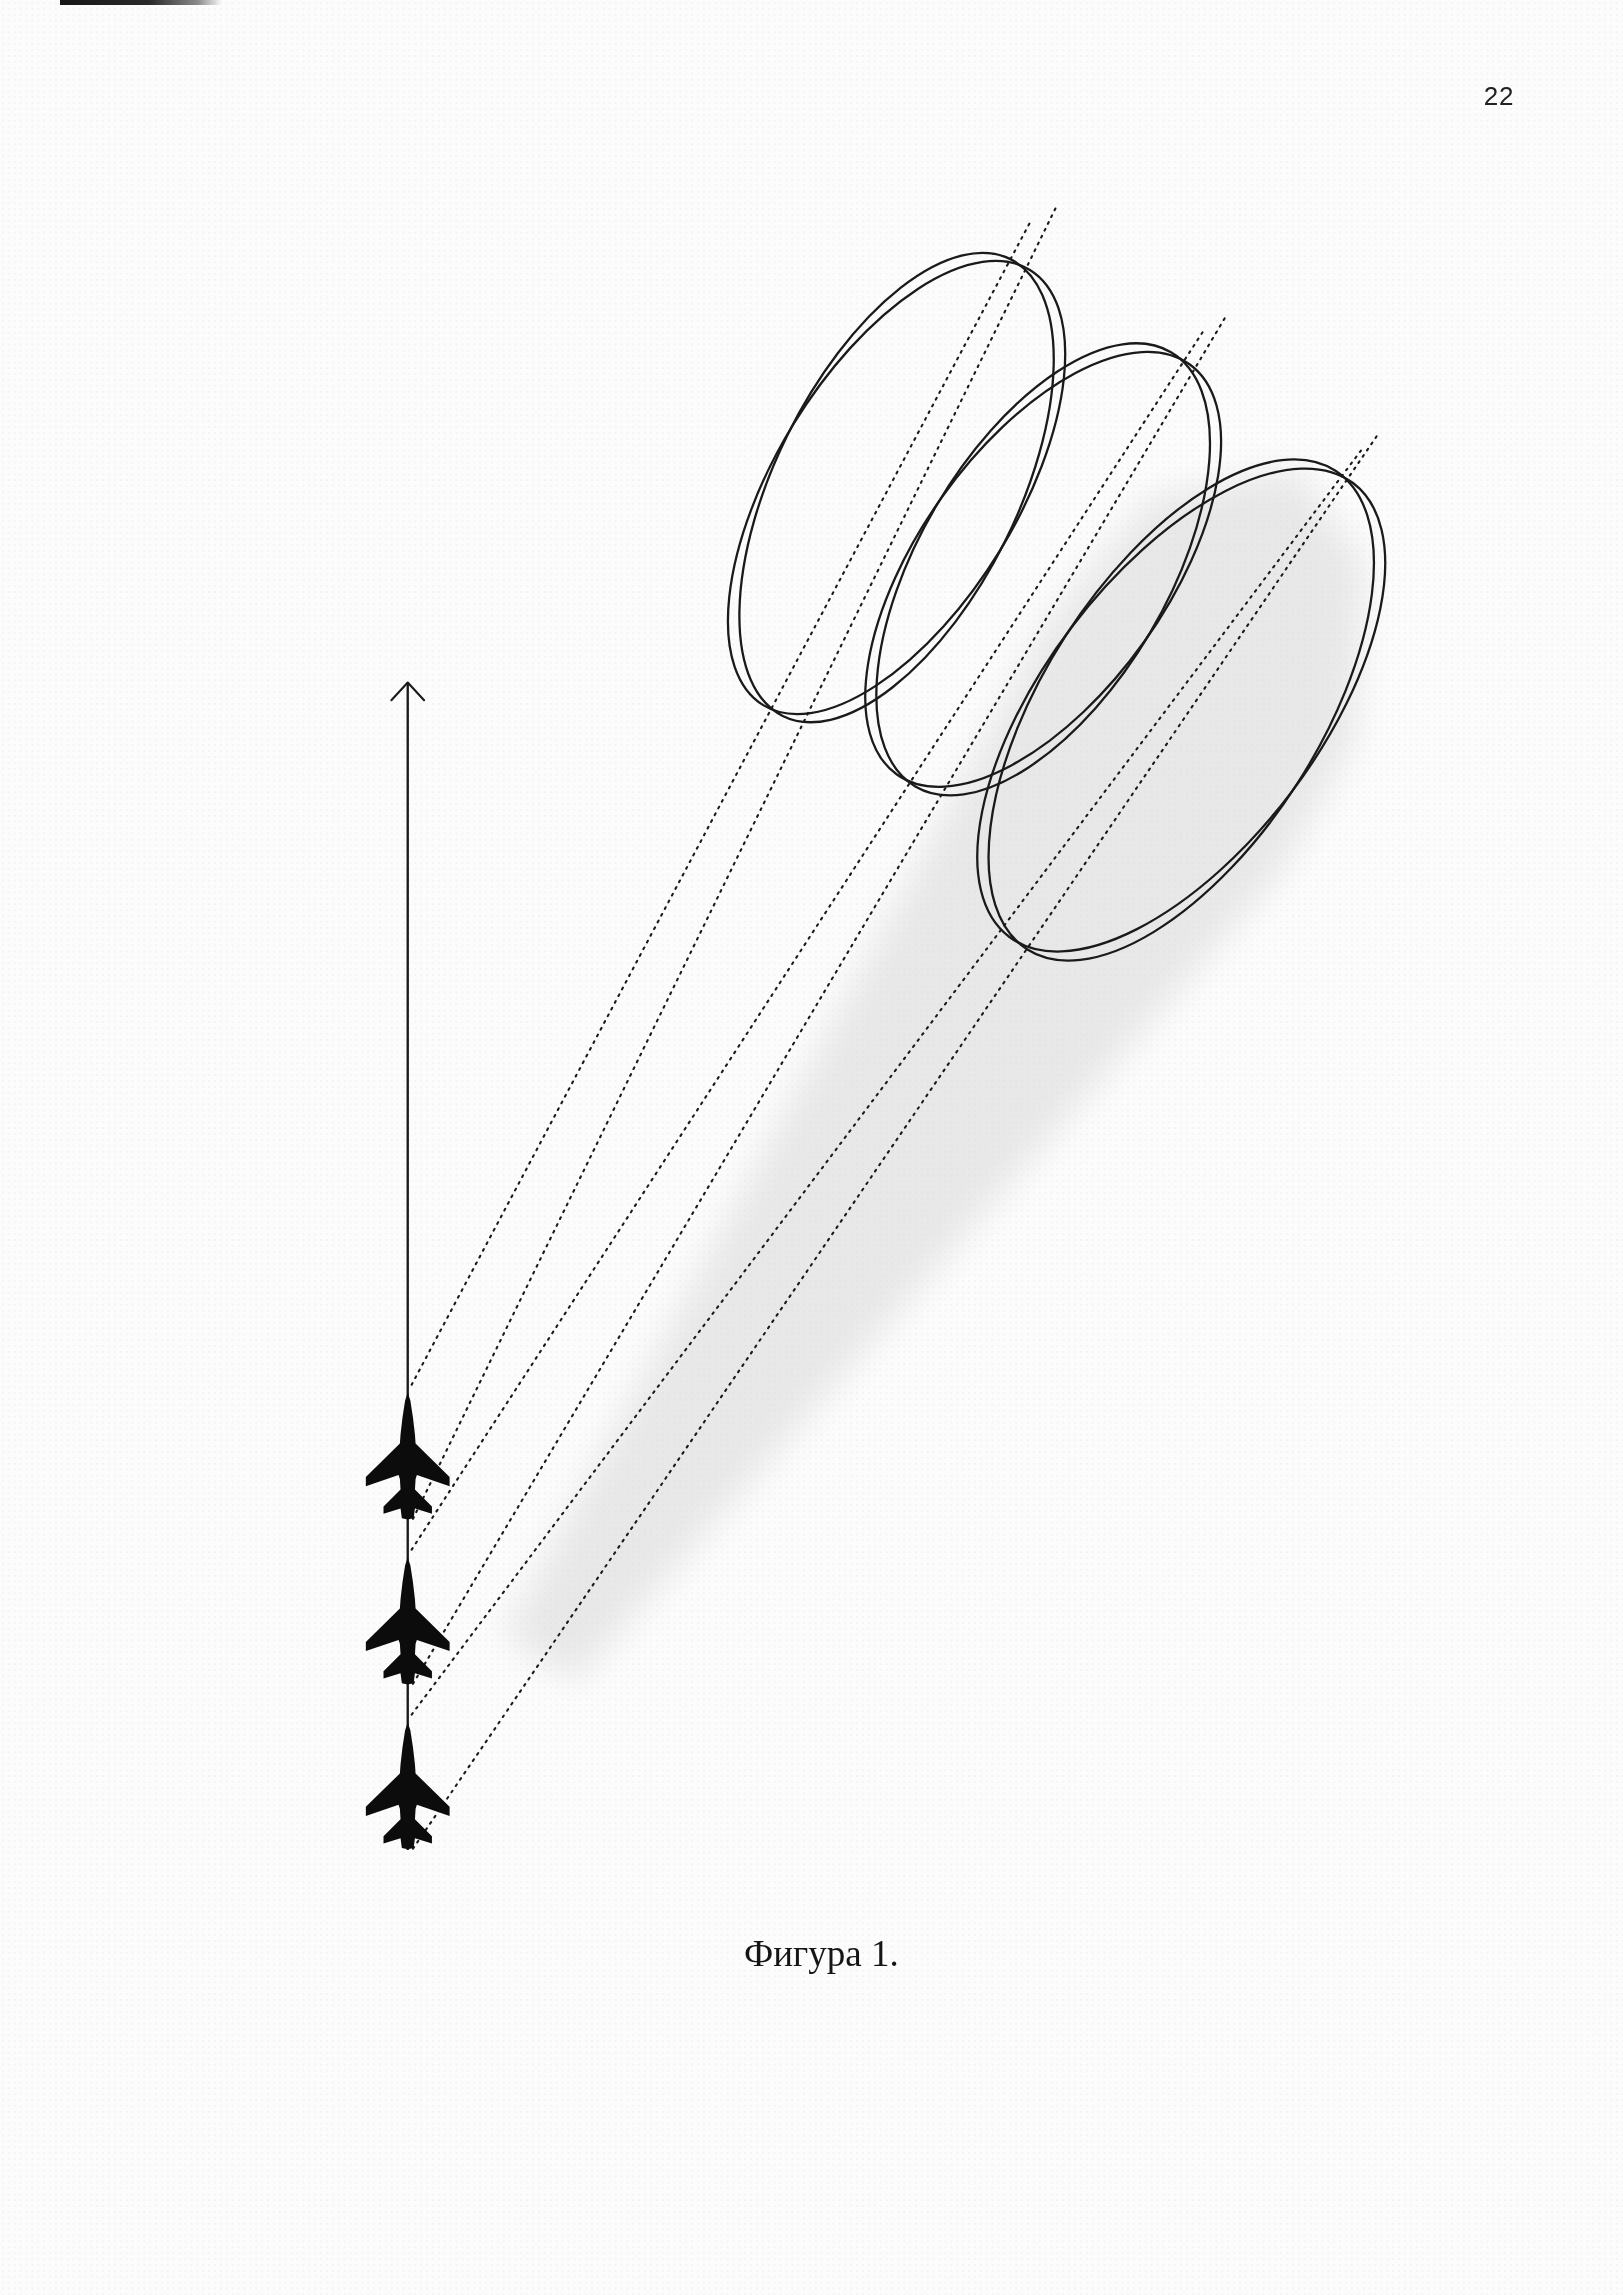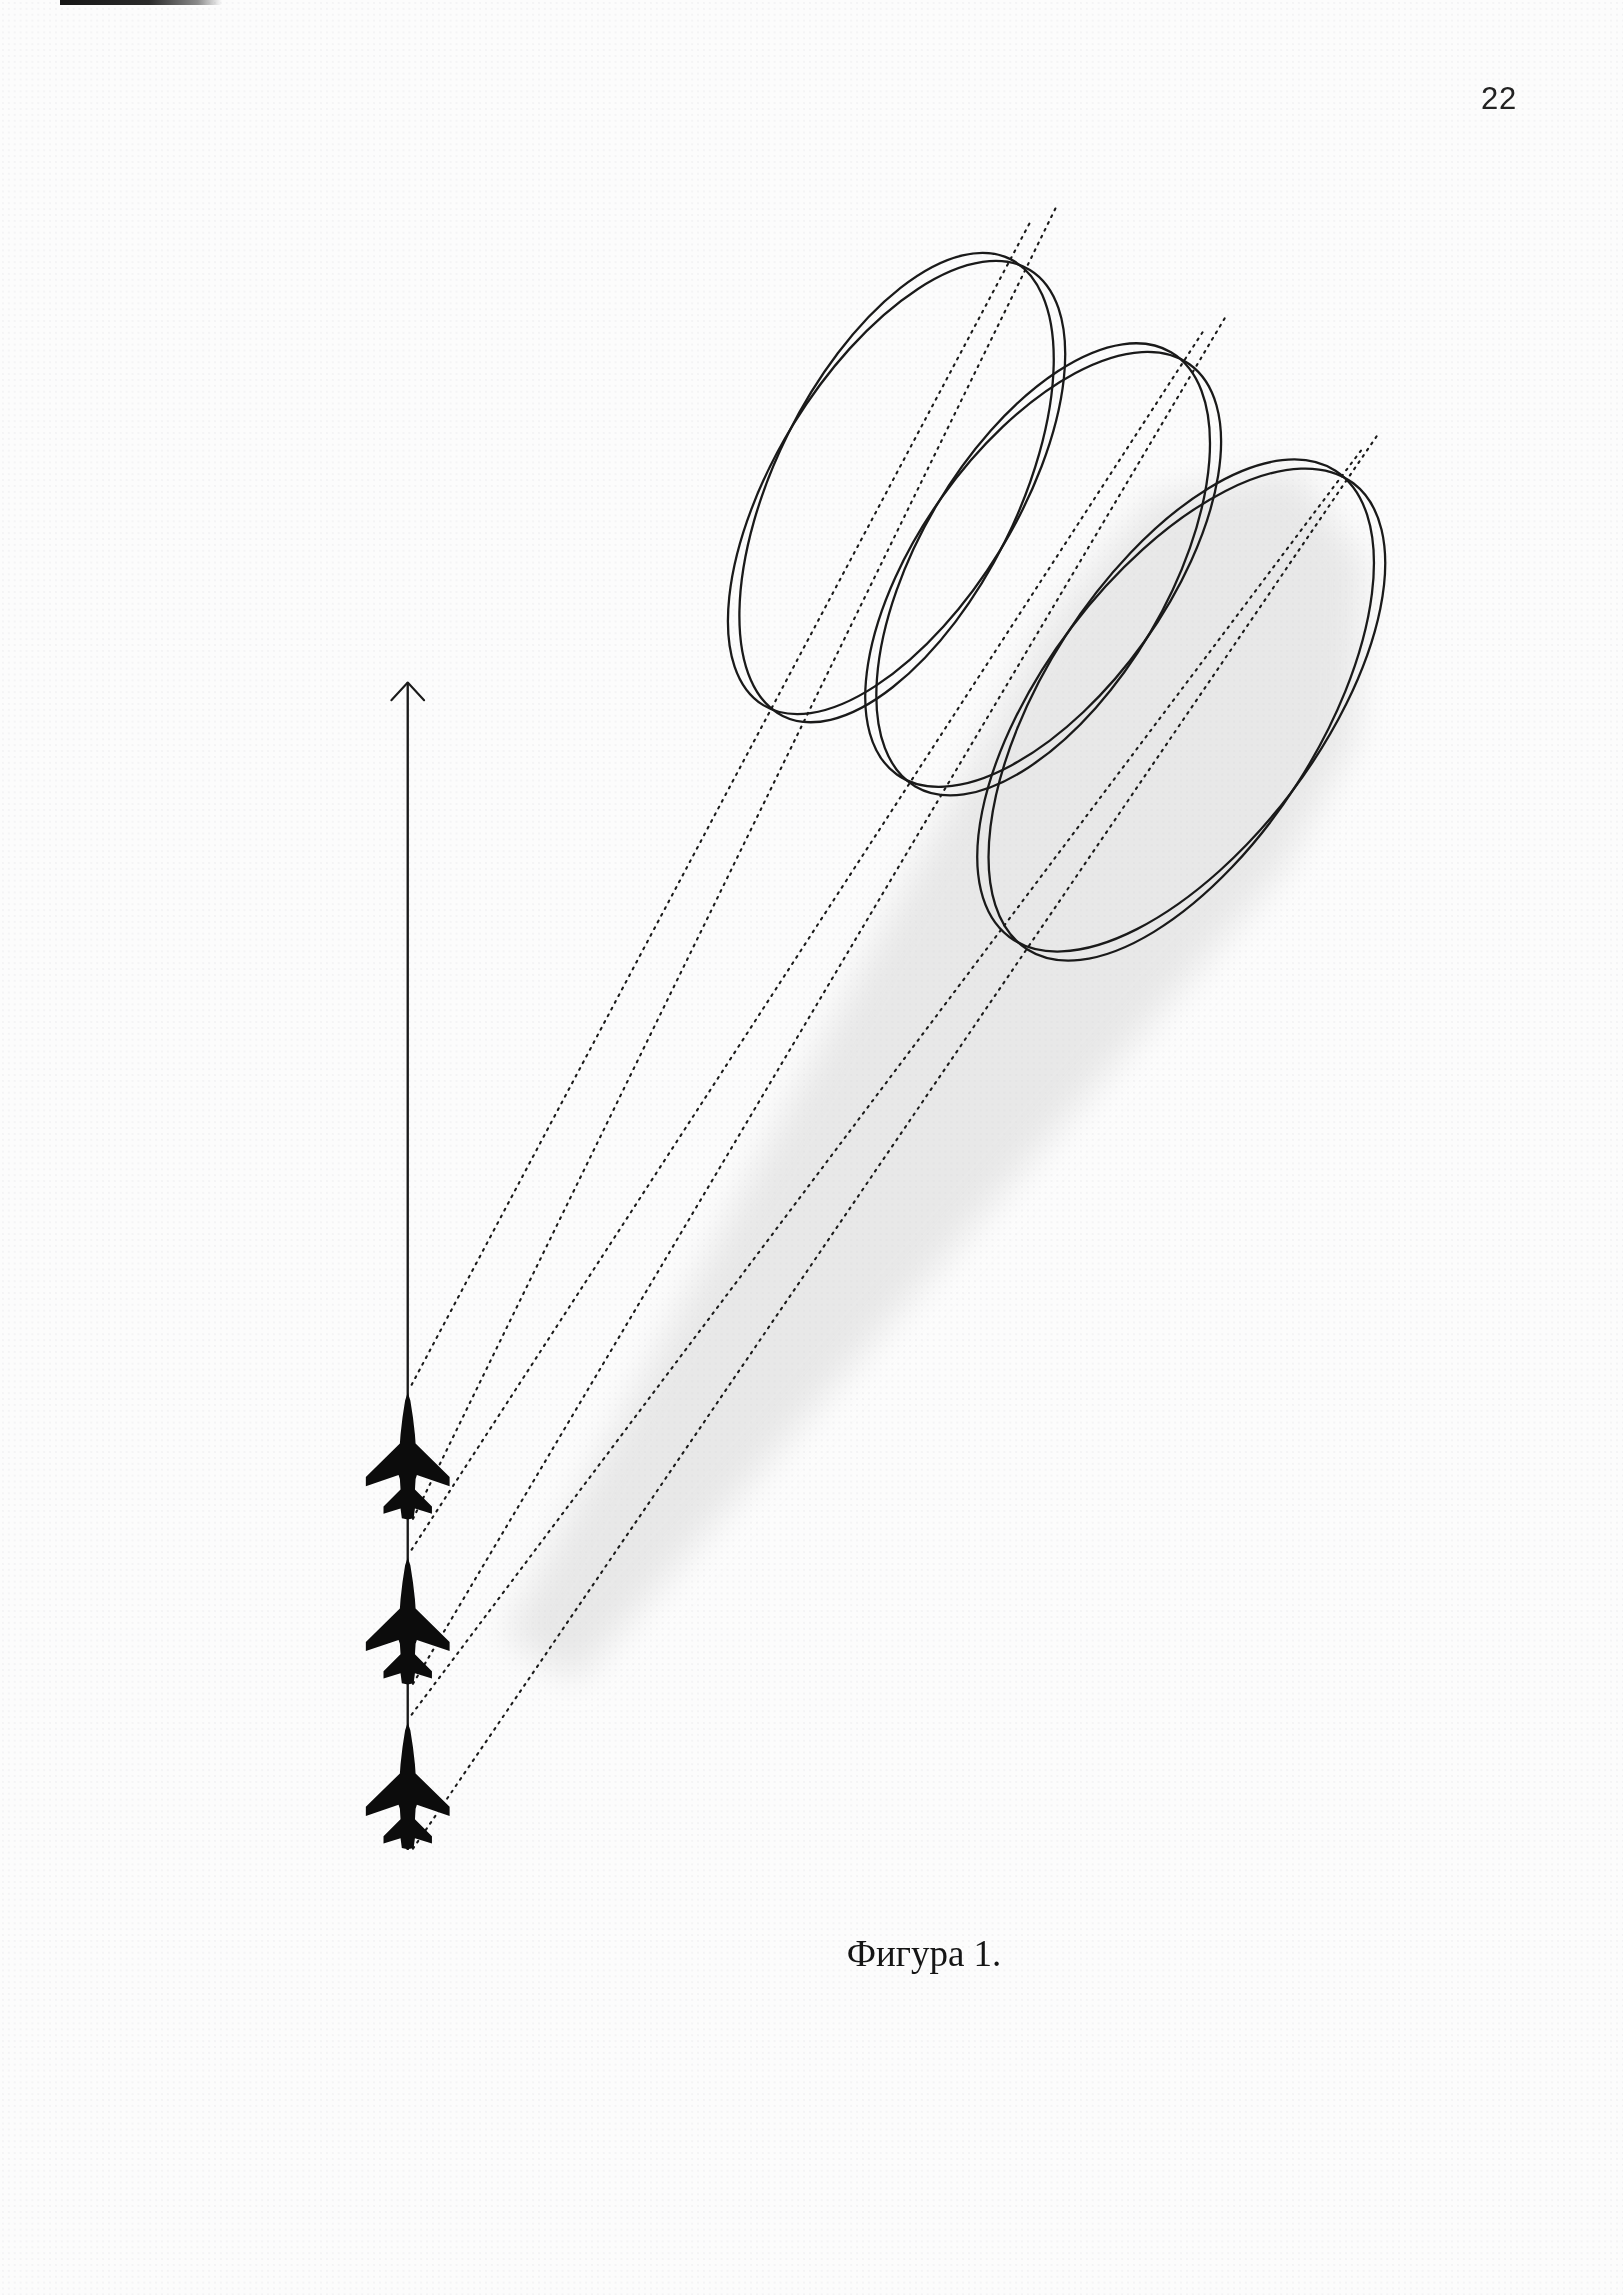--- a/index.html
+++ b/index.html
@@ -9,26 +9,25 @@
     background-color:#fcfcfc;
     background-image:radial-gradient(rgba(100,100,125,0.055) 0.7px, rgba(0,0,0,0) 0.9px);
     background-size:5.9px 5.9px;
     overflow:hidden;
     font-family:"Liberation Serif", serif;
   }
   .page-number{
     position:absolute;left:1453px;top:81px;width:92px;
     text-align:center;
     font-family:"Liberation Sans", sans-serif;
-    font-size:31px;color:#222;
+    font-size:26px;color:#222;
     letter-spacing:0.7px;
   }
   .figure-caption{
     position:absolute;left:744px;top:1932px;width:360px;
-    text-align:center;
     font-family:"Liberation Serif", serif;
     font-size:37px;color:#151515;
   }
   .scan-artifact{
     position:absolute;left:60px;top:0;width:162px;height:4.6px;
     background:linear-gradient(to right,#161616 0%,#2a2a2a 55%,#8a8a8a 85%,rgba(160,160,160,0) 100%);
     border-radius:0 0 2px 0;
   }
   svg.figure{position:absolute;left:0;top:0;}
 </style>

